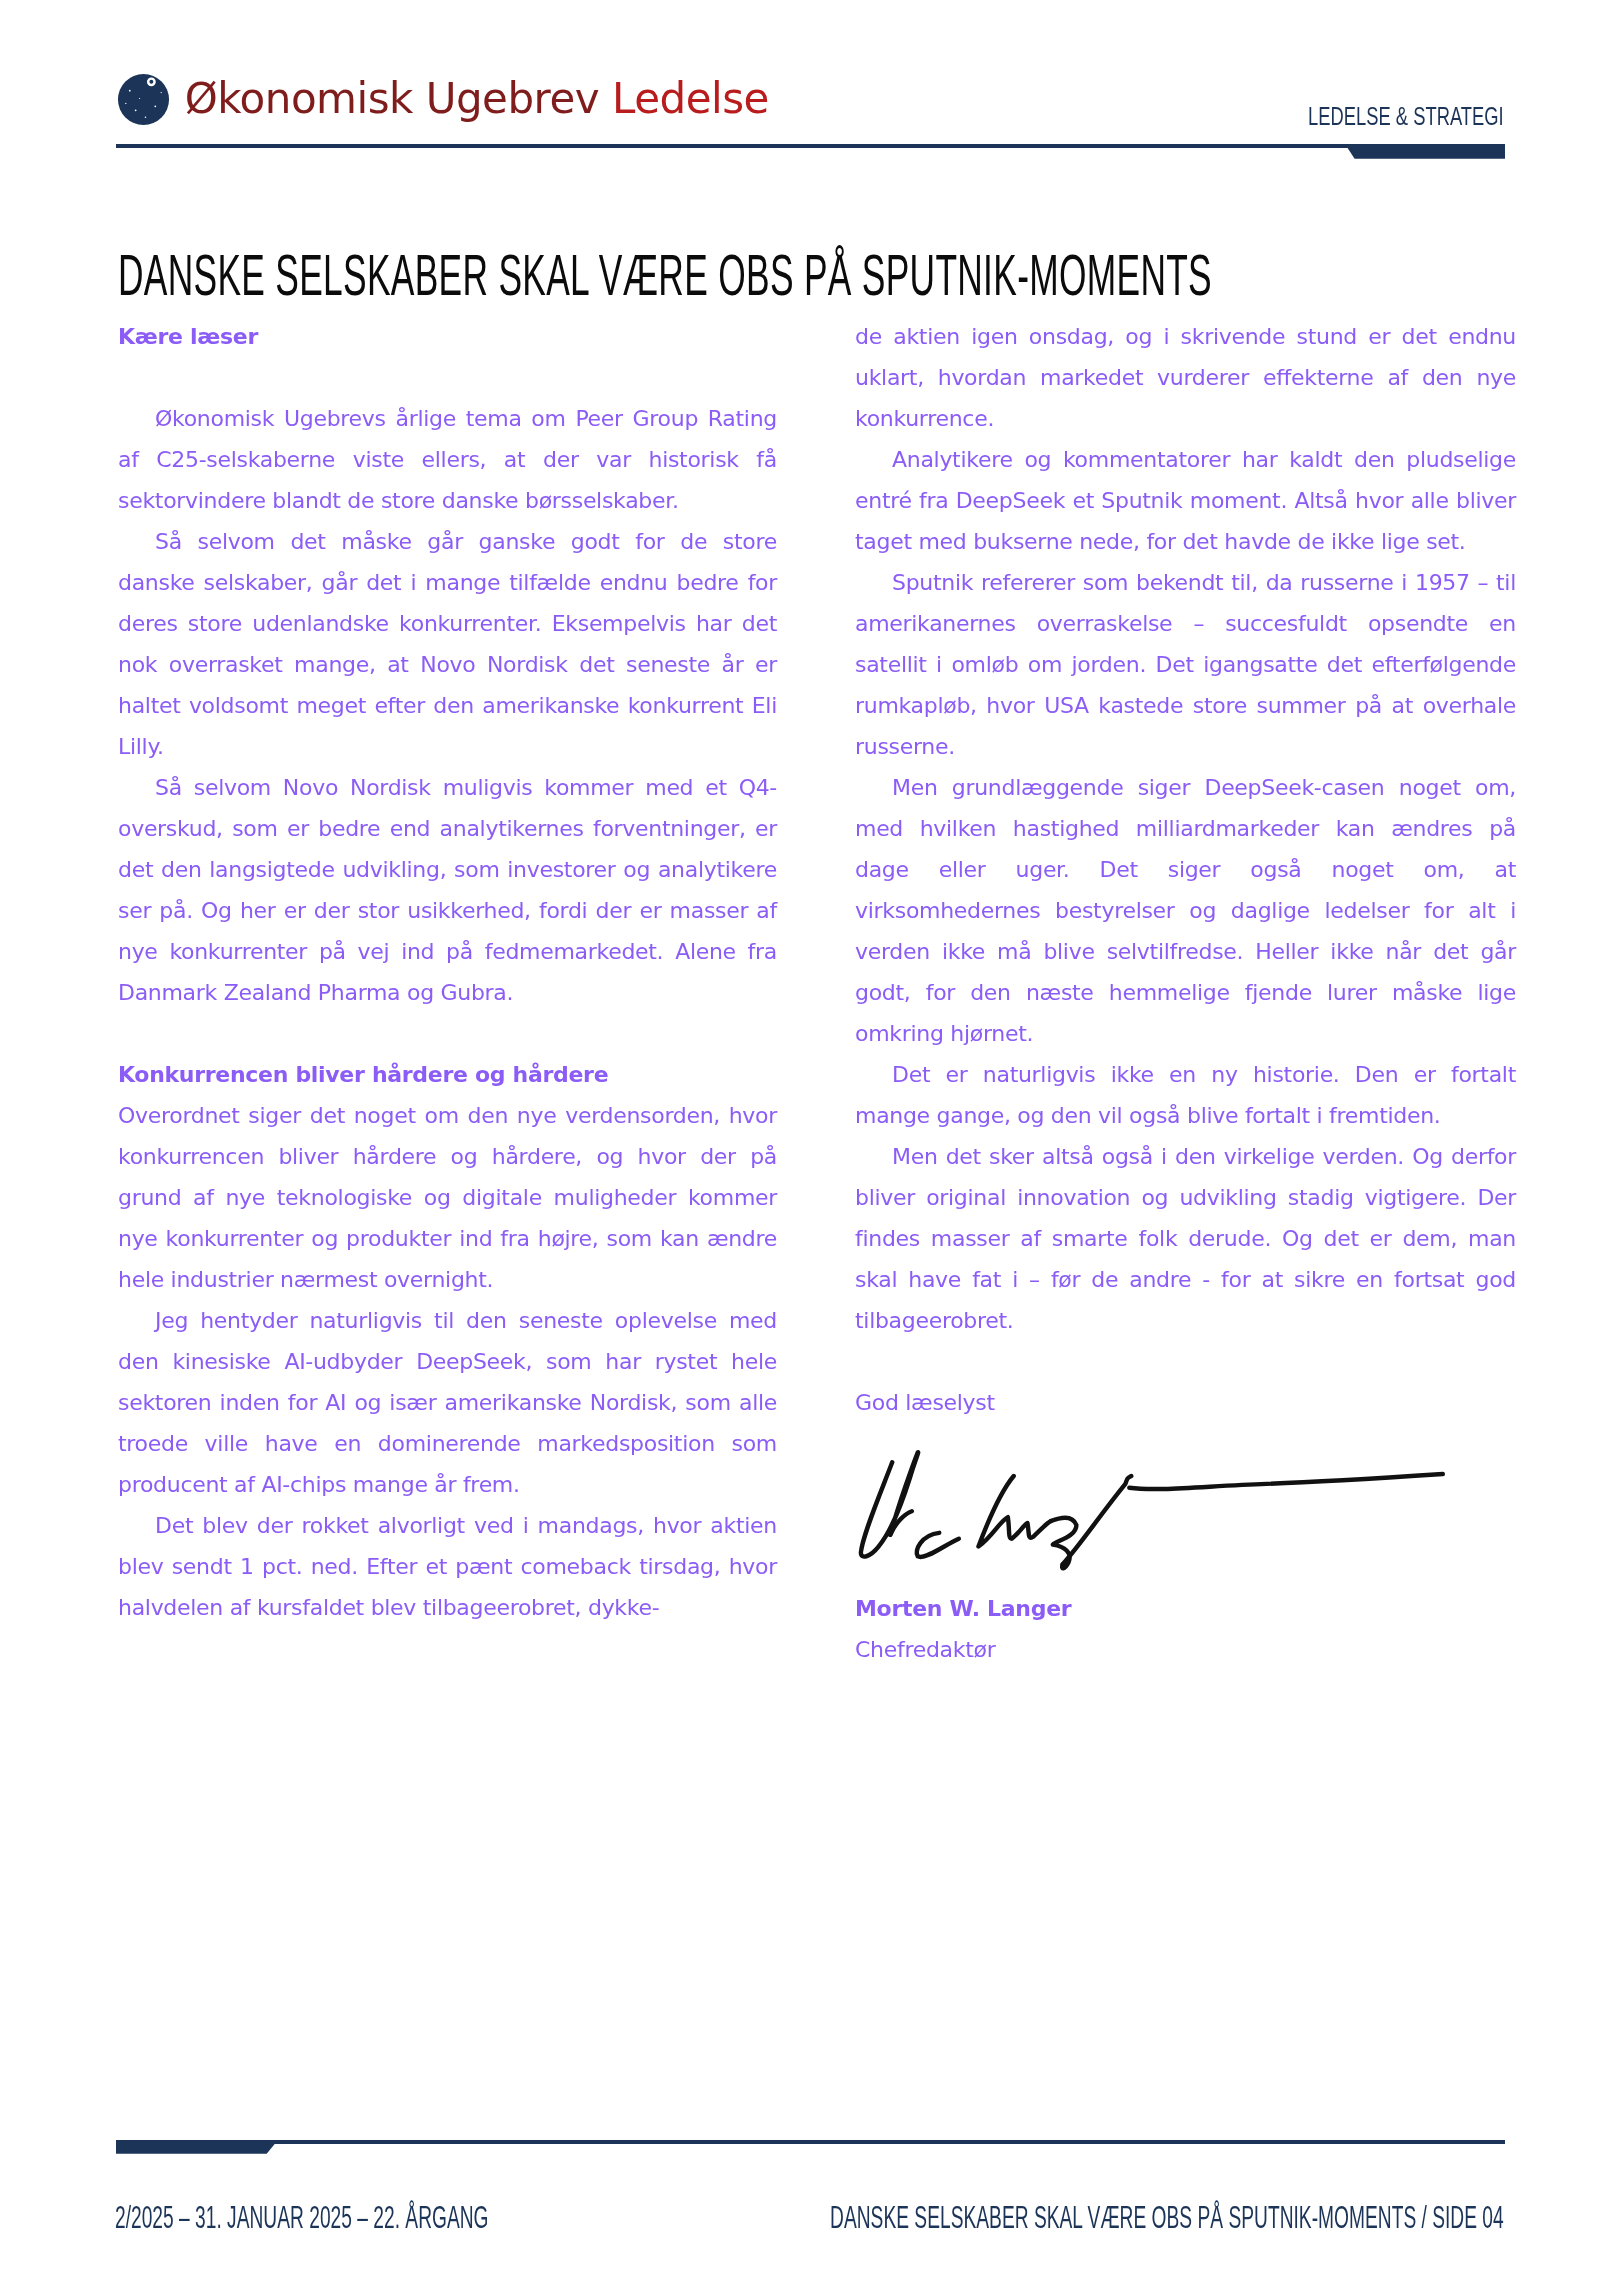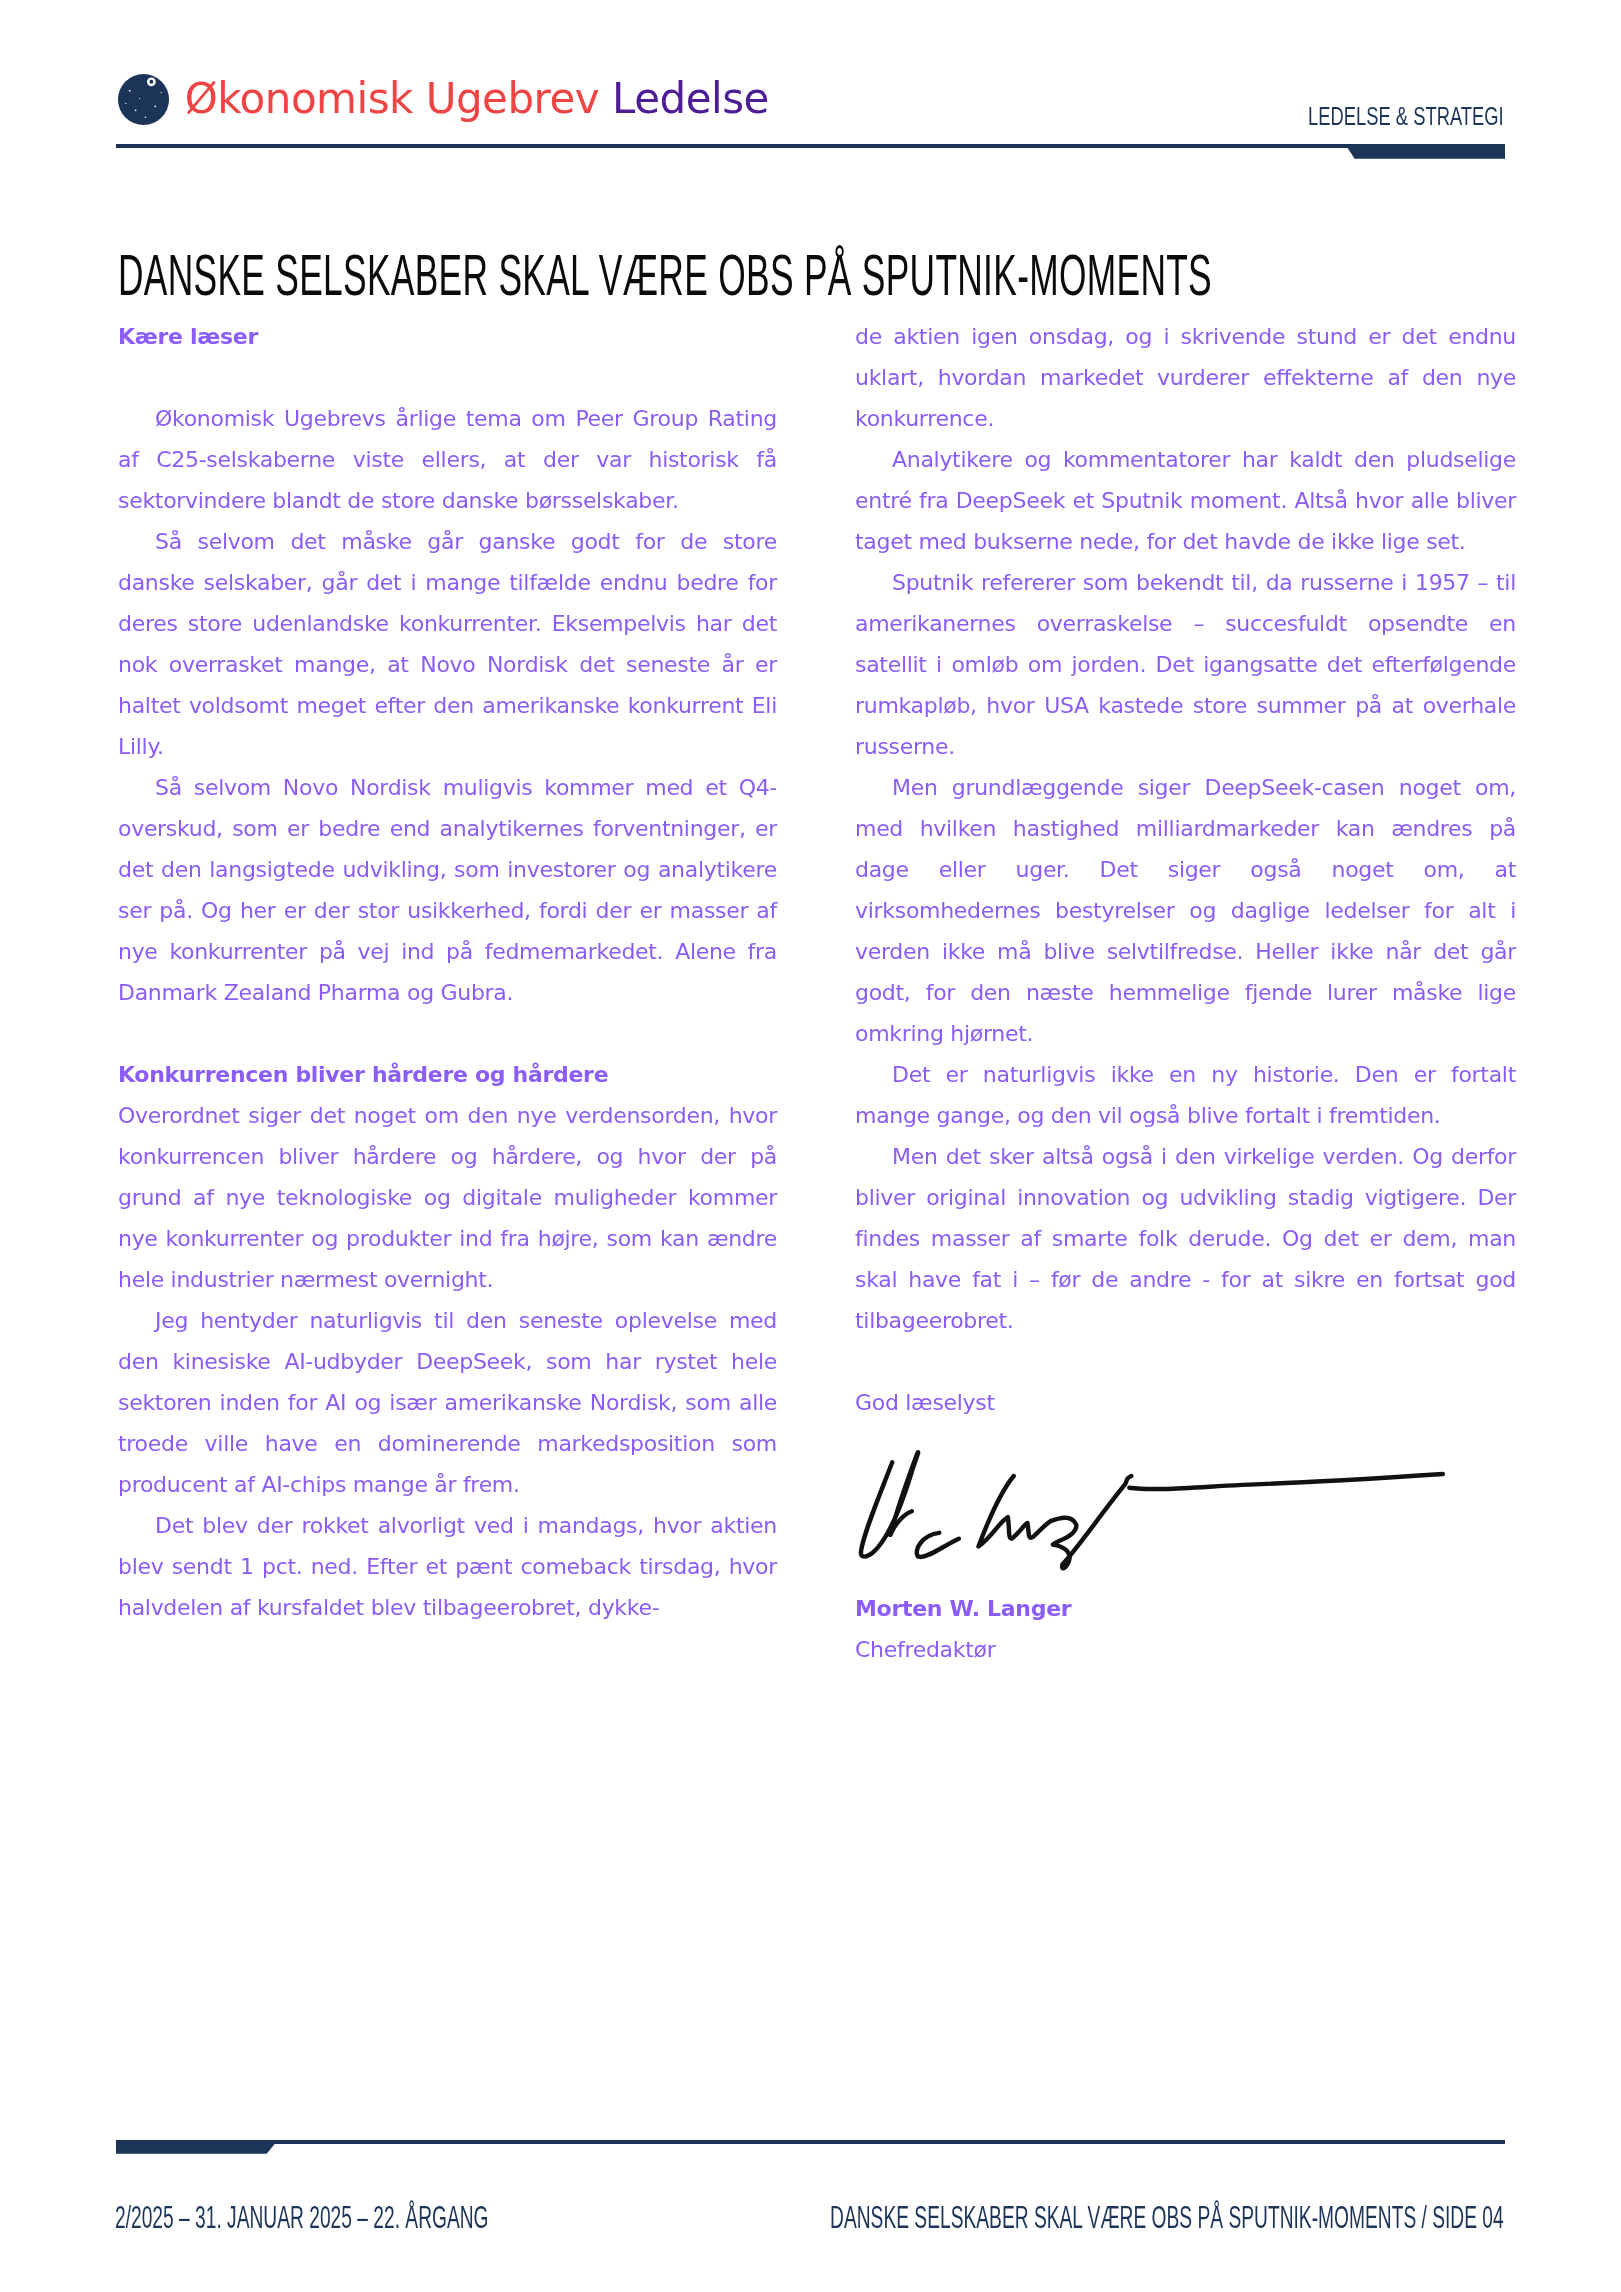--- a/index.html
+++ b/index.html
@@ -3,22 +3,22 @@
   <meta charset="utf-8">
   <style>
     html, body { margin: 0; padding: 0; background: #ffffff; }
     body { width: 1621px; height: 2293px; position: relative; overflow: hidden;
            font-family: "Liberation Sans", "DejaVu Sans", sans-serif; color: #111; }
 
     
     .masthead { position: absolute; left: 116px; top: 61px; height: 74px; display: flex; align-items: center; }
     .logo { width: 55px; height: 55px; margin-right: 13.7px; }
     .brand { font-family: "DejaVu Sans", sans-serif; font-size: 42px; letter-spacing: -0.5px; white-space: nowrap; }
-    .brand .b1 { color: #ef4444; }
-    .brand .b2 { color: #4c1d95; }
+    .brand .b1 { color: #7f1d1d; }
+    .brand .b2 { color: #b91c1c; }
 
     .section-label { position: absolute; right: 117px; top: 102px; font-family: "Liberation Sans Narrow", "Liberation Sans", sans-serif;
                      font-size: 25.5px; color: #1c3457; letter-spacing: 0px; transform: scaleX(0.72); transform-origin: right center; white-space: nowrap; }
 
     .rule-top { position: absolute; left: 116px; top: 144px; width: 1389px; height: 3.9px; background: #1c3457; }
     .rule-top-tab { position: absolute; left: 1345px; top: 144px; width: 160px; height: 14.7px; background: #1c3457;
                     clip-path: polygon(0 0, 100% 0, 100% 100%, 6% 100%); }
 
     
     .headline { position: absolute; left: 118px; top: 204px; font-family: "Liberation Sans", sans-serif; font-size: 57px;

